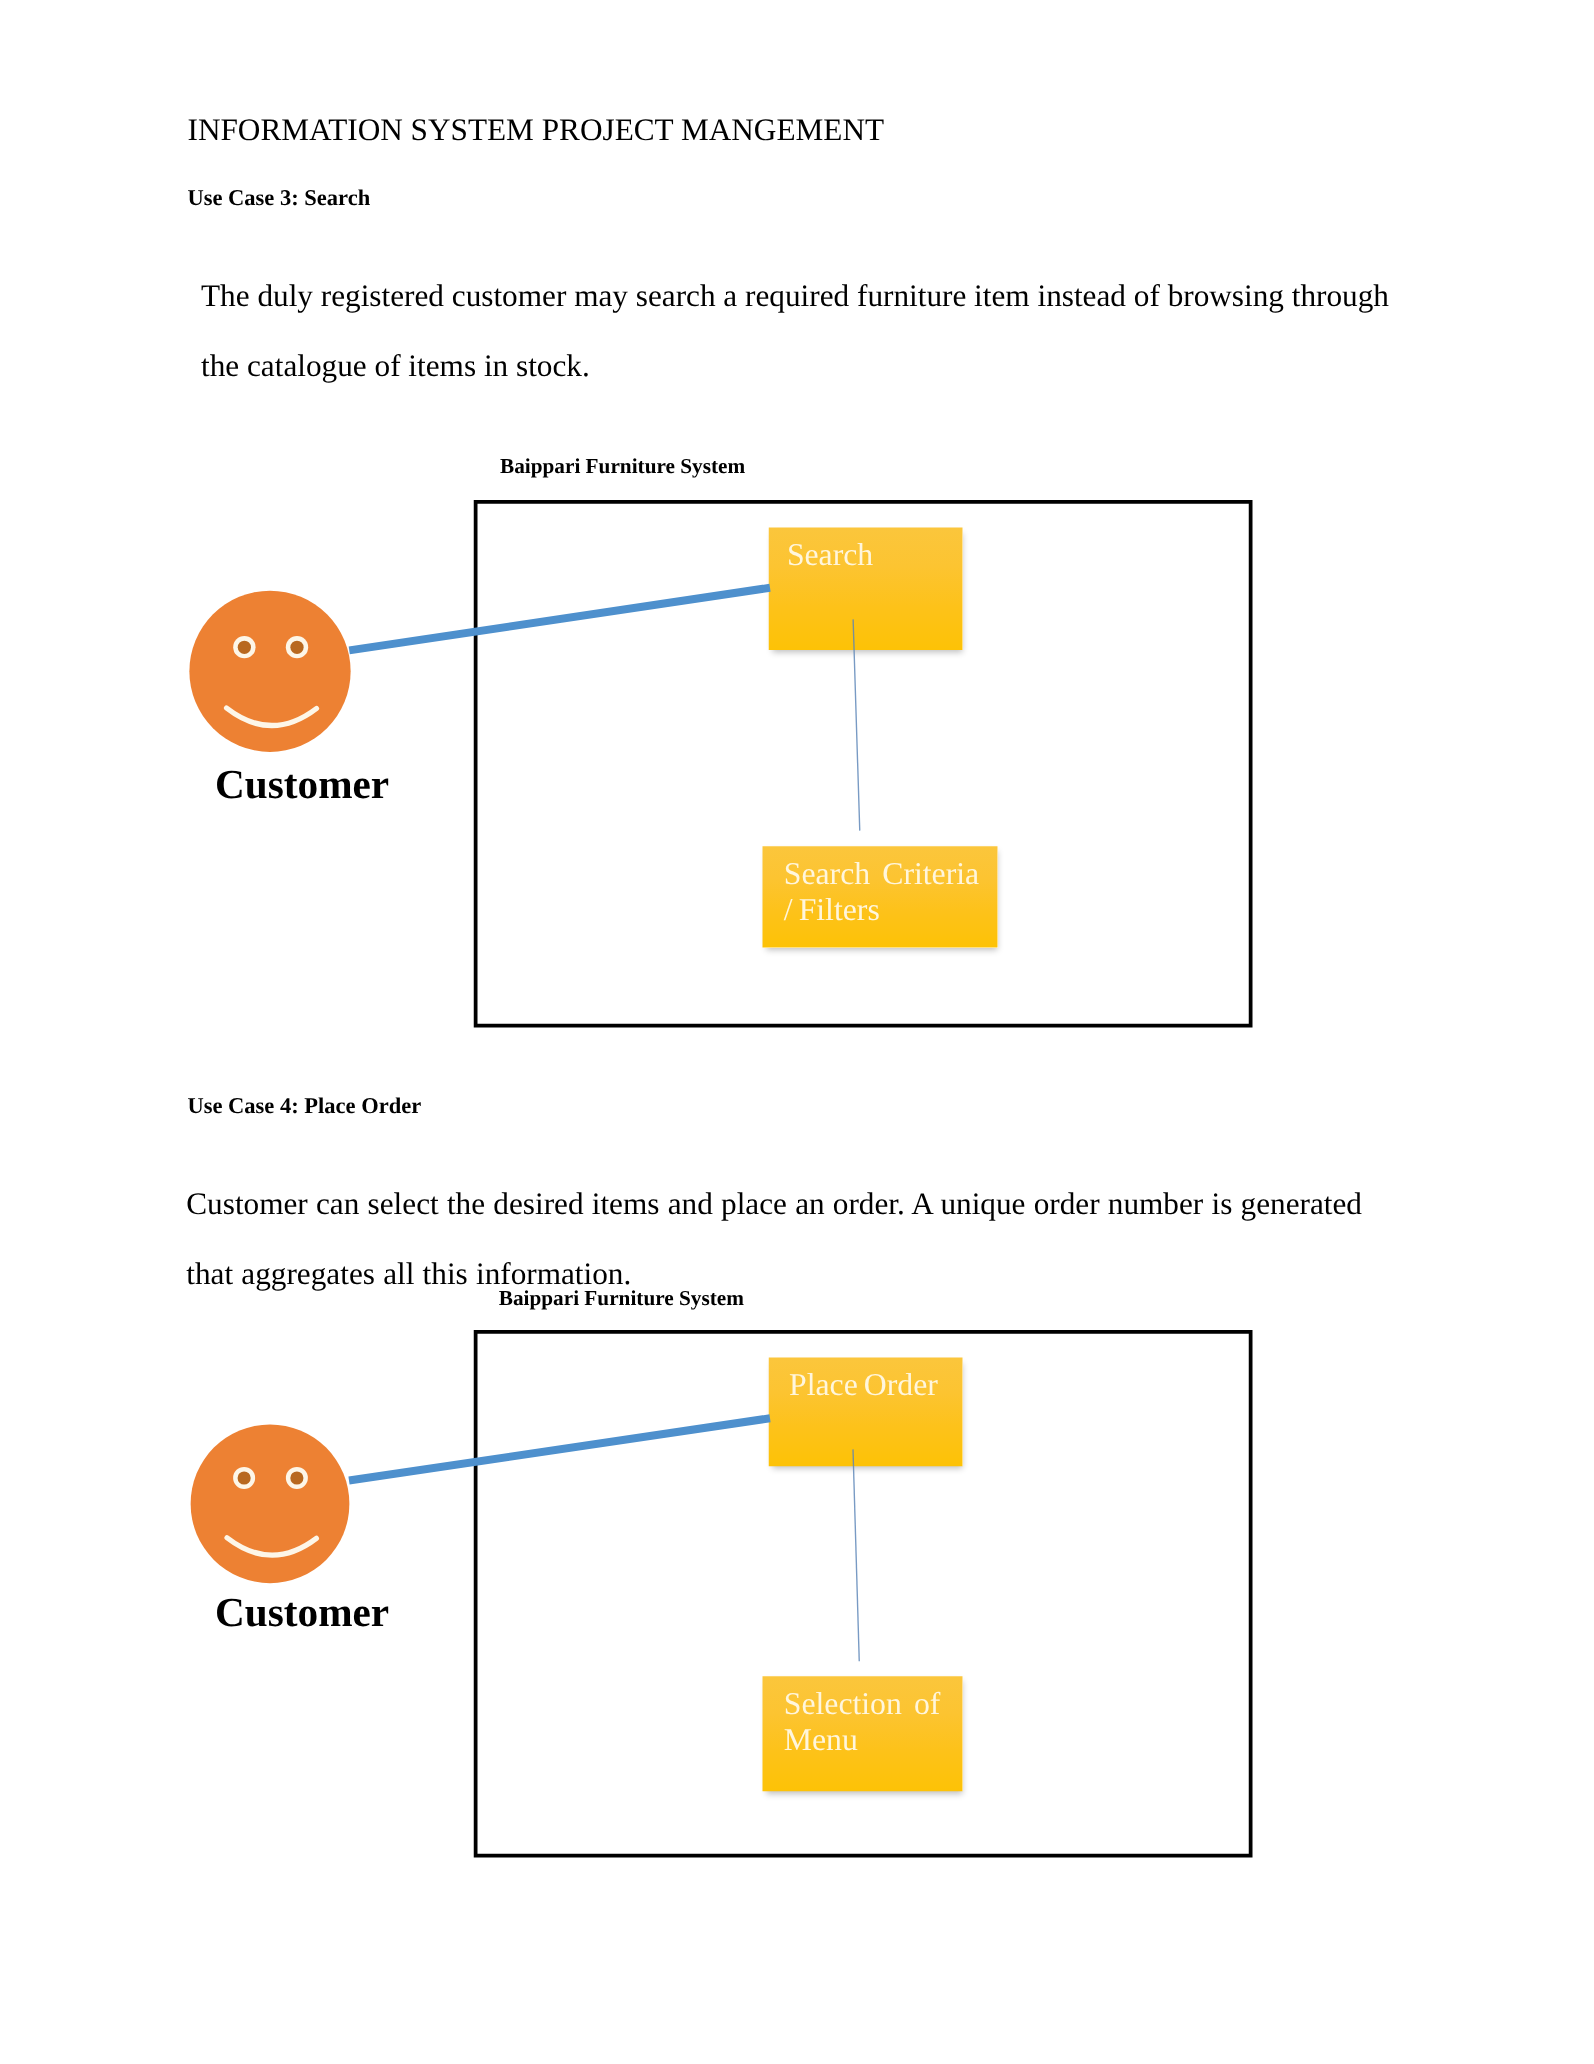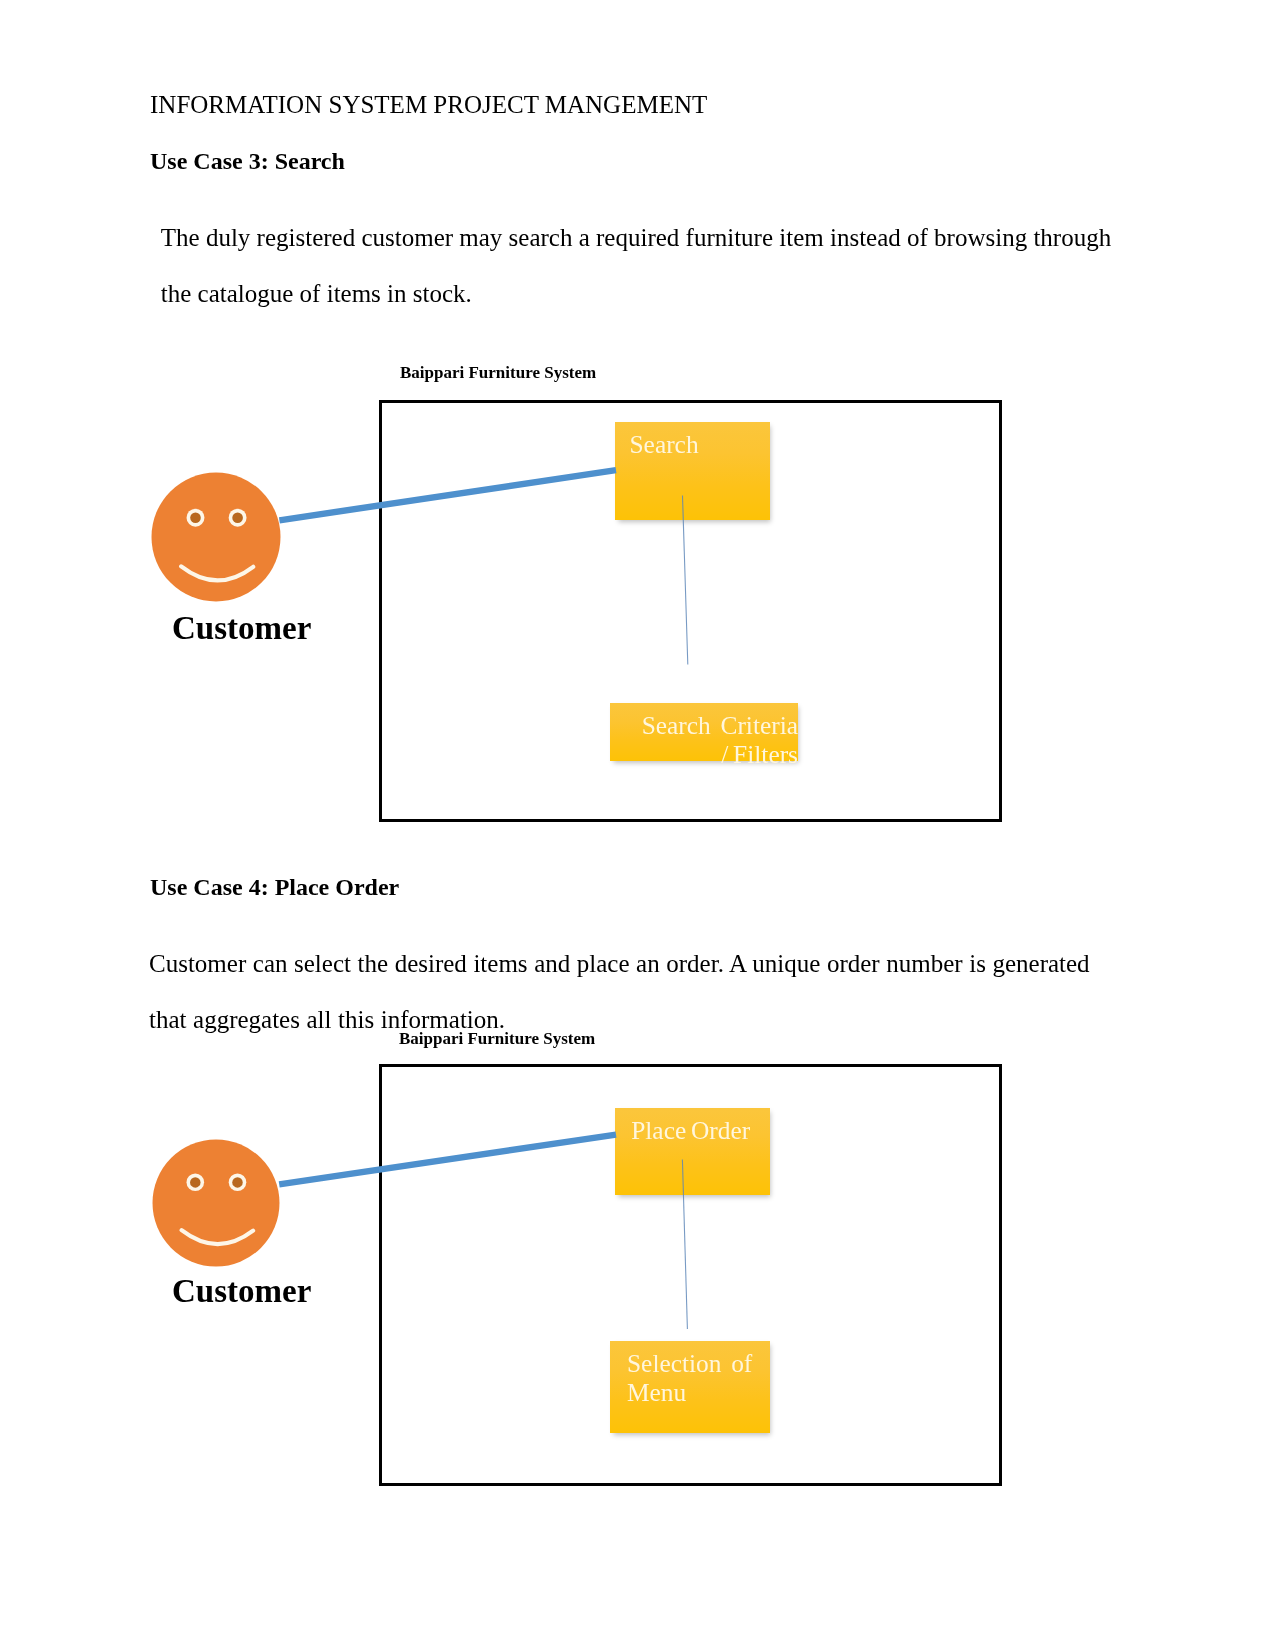--- a/index.html
+++ b/index.html
@@ -1,20 +1,20 @@
 <!DOCTYPE html>
 <html><head>
 <meta charset="utf-8">
 <style>
   html,body{margin:0;padding:0;background:#fff;}
   body{width:1275px;height:1651px;position:relative;overflow:hidden;
        font-family:"Liberation Serif",serif;color:#000;}
   .abs{position:absolute;}
   .doc-title{font-size:25px;line-height:30px;white-space:nowrap;}
-  .heading{font-size:24px;font-weight:bold;white-space:nowrap;}
+  .heading{font-size:18px;font-weight:bold;white-space:nowrap;}
   .para{font-size:25px;line-height:56px;margin-left:11px;}
   .frame{border:3px solid #000;box-sizing:border-box;background:#fff;}
   .sys-title{font-size:17px;font-weight:bold;white-space:nowrap;}
   .ubox{box-sizing:border-box;
         background:linear-gradient(180deg,#fbc63c 0%,#fcc431 32%,#fdc21a 64%,#fdc206 100%);
         box-shadow:1.5px 3px 5px -1px rgba(0,0,0,0.25);
         color:#fff6dd;font-size:25.4px;line-height:29.2px;word-spacing:-1.5px;
         padding:5px 0 0 14.5px;white-space:pre;}
   .actor-label{font-size:33px;font-weight:bold;white-space:nowrap;}
   svg{display:block;overflow:visible;}
@@ -44,31 +44,31 @@
   <circle cx="65" cy="65" r="64.5" fill="#ed8133"></circle>
   <circle cx="44.5" cy="45.7" r="8.95" fill="#fdf6e8"></circle>
   <circle cx="44.5" cy="45.8" r="5.3" fill="#b8681f"></circle>
   <circle cx="86.6" cy="45.7" r="8.95" fill="#fdf6e8"></circle>
   <circle cx="86.6" cy="45.8" r="5.3" fill="#b8681f"></circle>
   <path d="M 30.2 94.4 Q 66.2 122.3 102.2 94.8" fill="none" stroke="#fdf6e8" stroke-width="4.2" stroke-linecap="round"></path>
 </svg>
 <div class="abs actor-label" style="left:172px;top:610px;">Customer</div>
 
 <div class="abs ubox" style="left:615px;top:422px;width:155px;height:98px;padding-top:7.5px;">Search</div>
-<div class="abs ubox" style="left:610px;top:703px;width:188px;height:58px;padding-top:8px;padding-left:17px;text-align:right;">Search  Criteria
+<div class="abs ubox" style="left:610px;top:677px;width:188px;height:81px;padding-top:8px;padding-left:17px;">Search  Criteria
 / Filters</div>
 
 <div class="abs sys-title" style="left:399px;top:1029px;">Baippari Furniture System</div>
 <div class="abs frame" style="left:378.5px;top:1063.5px;width:623px;height:422px;"></div>
 
 <svg class="abs" style="left:152px;top:1139px;" width="128" height="128" viewBox="0 0 128 128">
   <circle cx="64" cy="64" r="63.5" fill="#ed8133"></circle>
   <circle cx="43.3" cy="43.3" r="8.8" fill="#fdf6e8"></circle>
   <circle cx="43.3" cy="43.4" r="5.25" fill="#b8681f"></circle>
   <circle cx="85.5" cy="43.3" r="8.8" fill="#fdf6e8"></circle>
   <circle cx="85.5" cy="43.4" r="5.25" fill="#b8681f"></circle>
   <path d="M 29.6 91.2 Q 65.4 118.8 101.1 91.7" fill="none" stroke="#fdf6e8" stroke-width="4.2" stroke-linecap="round"></path>
 </svg>
 <div class="abs actor-label" style="left:172px;top:1273px;">Customer</div>
 
-<div class="abs ubox" style="left:615px;top:1086px;width:155px;height:87px;padding-top:7.5px;padding-left:16.2px;margin-top:22px;">Place Order</div>
+<div class="abs ubox" style="left:615px;top:1086px;width:155px;height:87px;padding-top:7.5px;padding-left:16.2px;">Place Order</div>
 <div class="abs ubox" style="left:610px;top:1341px;width:160px;height:92px;padding-top:8px;padding-left:17px;">Selection  of
 Menu</div>
 
 </body></html>

